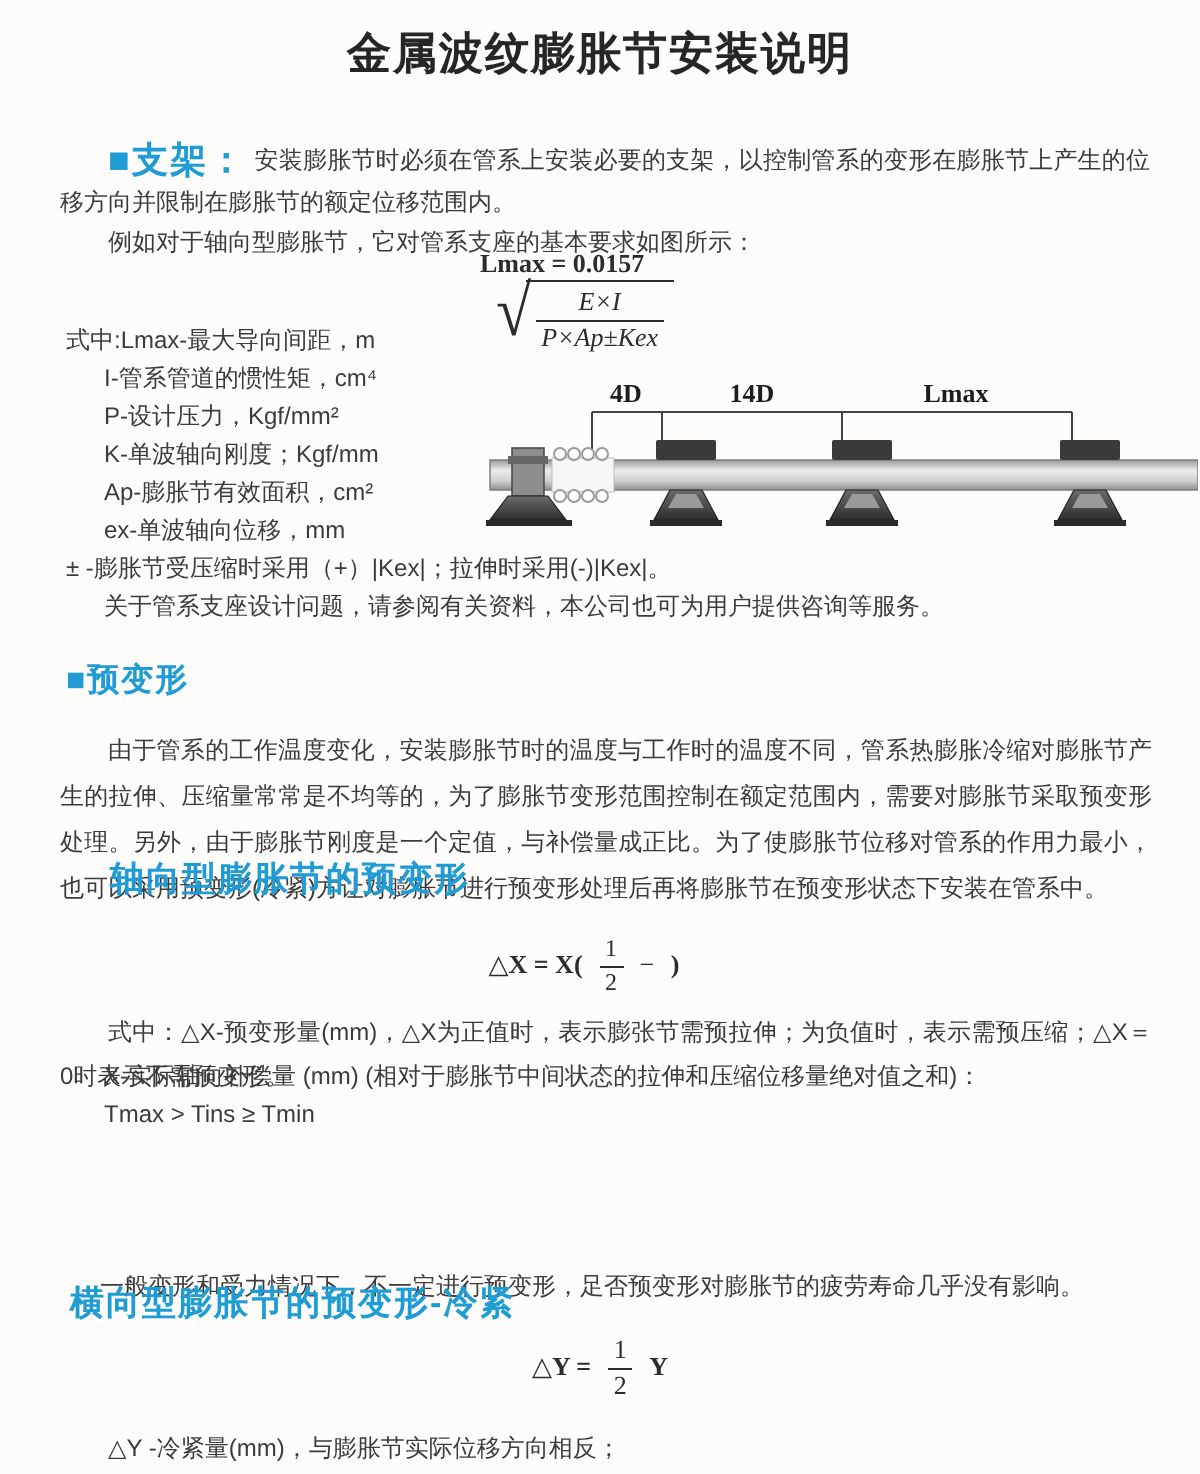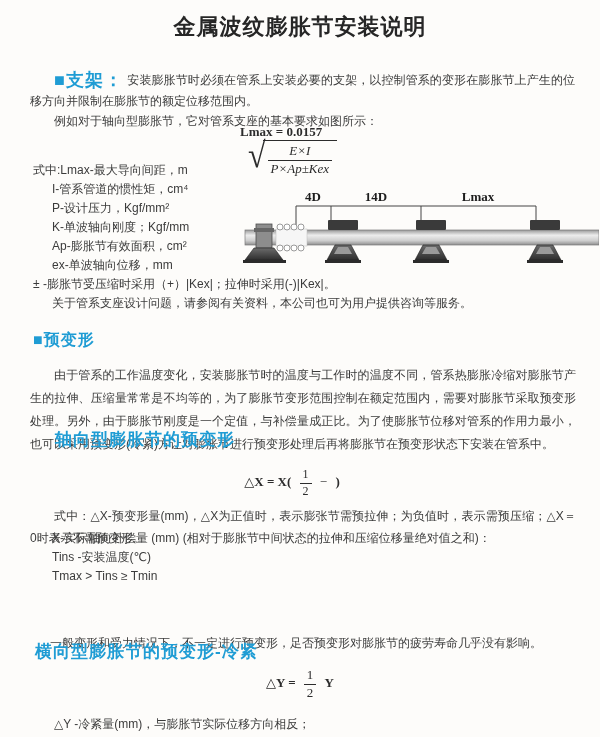--- a/index.html
+++ b/index.html
@@ -169,21 +169,20 @@
     <span class="den">2</span>
   </span><span class="fgap"></span>
   <span>−</span><span class="fgap"></span>
   <span class="bold">)</span>
 </div>
 
 <p class="abs para p-axial-desc">式中：△X-预变形量(mm)，△X为正值时，表示膨张节需预拉伸；为负值时，表示需预压缩；△X＝0时表示不需预变形。</p>
 
 <div class="abs axial-vars">
   <div class="v">X-实际轴向补偿量 (mm) (相对于膨胀节中间状态的拉伸和压缩位移量绝对值之和)：</div>
-  <div class="v">Tins -安装温度(℃)</div>
   <div class="v">Tmax &gt; Tins ≥ Tmin</div>
 </div>
 
 <p class="abs para p-note">一般变形和受力情况下，不一定进行预变形，足否预变形对膨胀节的疲劳寿命几乎没有影响。</p>
 
 <div class="abs blue-section h-lateral">横向型膨胀节的预变形-冷紧</div>
 
 <div class="abs formula formula3">
   <span class="bold">△Y =</span><span class="fgap"></span>
   <span class="frac">

